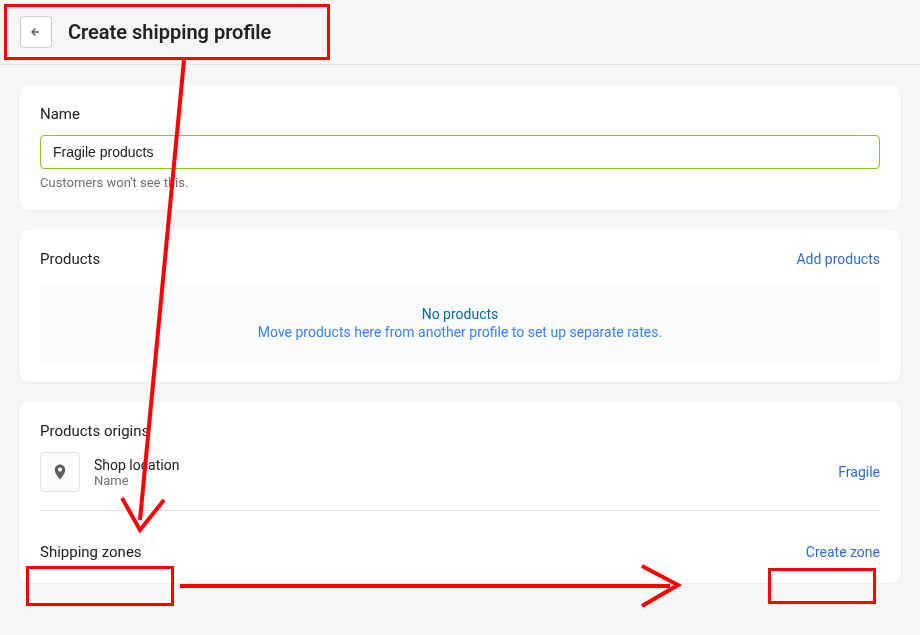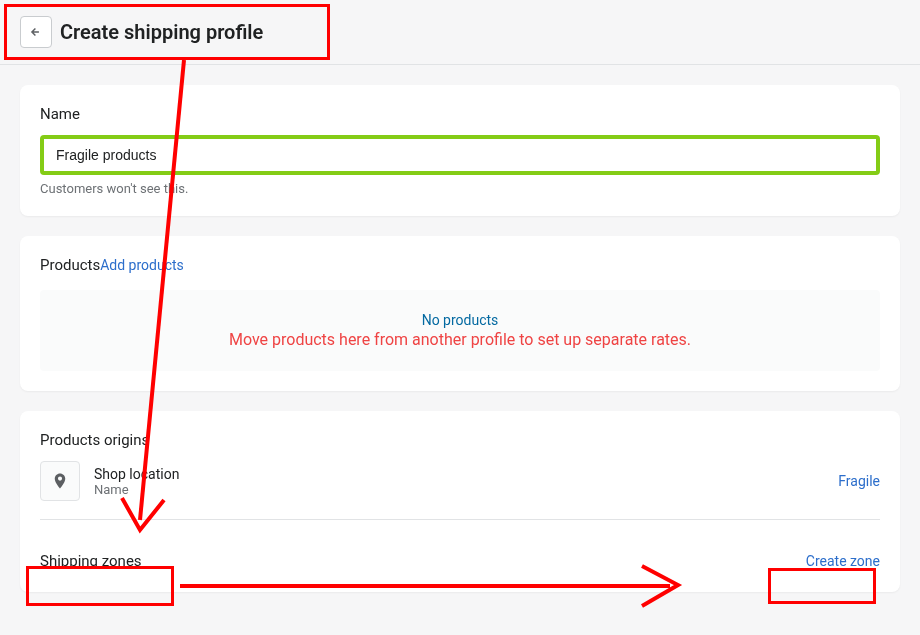--- a/index.html
+++ b/index.html
@@ -8,21 +8,21 @@
       background: #f6f6f7;
       color: #202223;
       width: 920px;
       height: 635px;
       overflow: hidden;
       position: relative;
     }
     .header {
       display: flex;
       align-items: center;
-      gap: 8px;
+      gap: 16px;
       padding: 16px 20px;
       border-bottom: 1px solid #e1e3e5;
     }
     .back-btn {
       width: 32px;
       height: 32px;
       border: 1px solid #c9cccf;
       border-radius: 4px;
       background: #ffffff;
       display: flex;
@@ -35,38 +35,39 @@
     .container { padding: 20px; }
     .card {
       background: #ffffff;
       border-radius: 8px;
       padding: 20px;
       margin-bottom: 20px;
       box-shadow: 0 1px 2px rgba(0,0,0,.05);
     }
     .card-header {
       display: flex;
+      justify-content: space-between;
       align-items: center;
       margin-bottom: 16px;
     }
     .card-title {
       font-size: 15px;
       font-weight: 400;
       color: #202223;
     }
     .link-action {
       color: #2c6ecb;
       font-size: 14px;
       cursor: pointer;
       text-decoration: none;
     }
     .text-input {
       width: 100%;
       padding: 8px 12px;
-      border: 4px solid #84cc16;
+      border: 1px solid #84cc16;
       border-radius: 4px;
       font-size: 14px;
       color: #202223;
       outline: none;
     }
     .help-text {
       font-size: 13px;
       color: #6d7175;
       margin-top: 6px;
     }
@@ -75,22 +76,22 @@
       padding: 22px;
       text-align: center;
       border-radius: 4px;
     }
     .empty-title {
       font-size: 14px;
       color: #0369a1;
       margin-bottom: 2px;
     }
     .empty-sub {
-      font-size: 16px;
-      color: #ef4444;
+      font-size: 14px;
+      color: #3b82f6;
     }
     .origin-row {
       display: flex;
       align-items: center;
       justify-content: space-between;
       margin-top: 12px;
     }
     .origin-left {
       display: flex;
       align-items: center;

